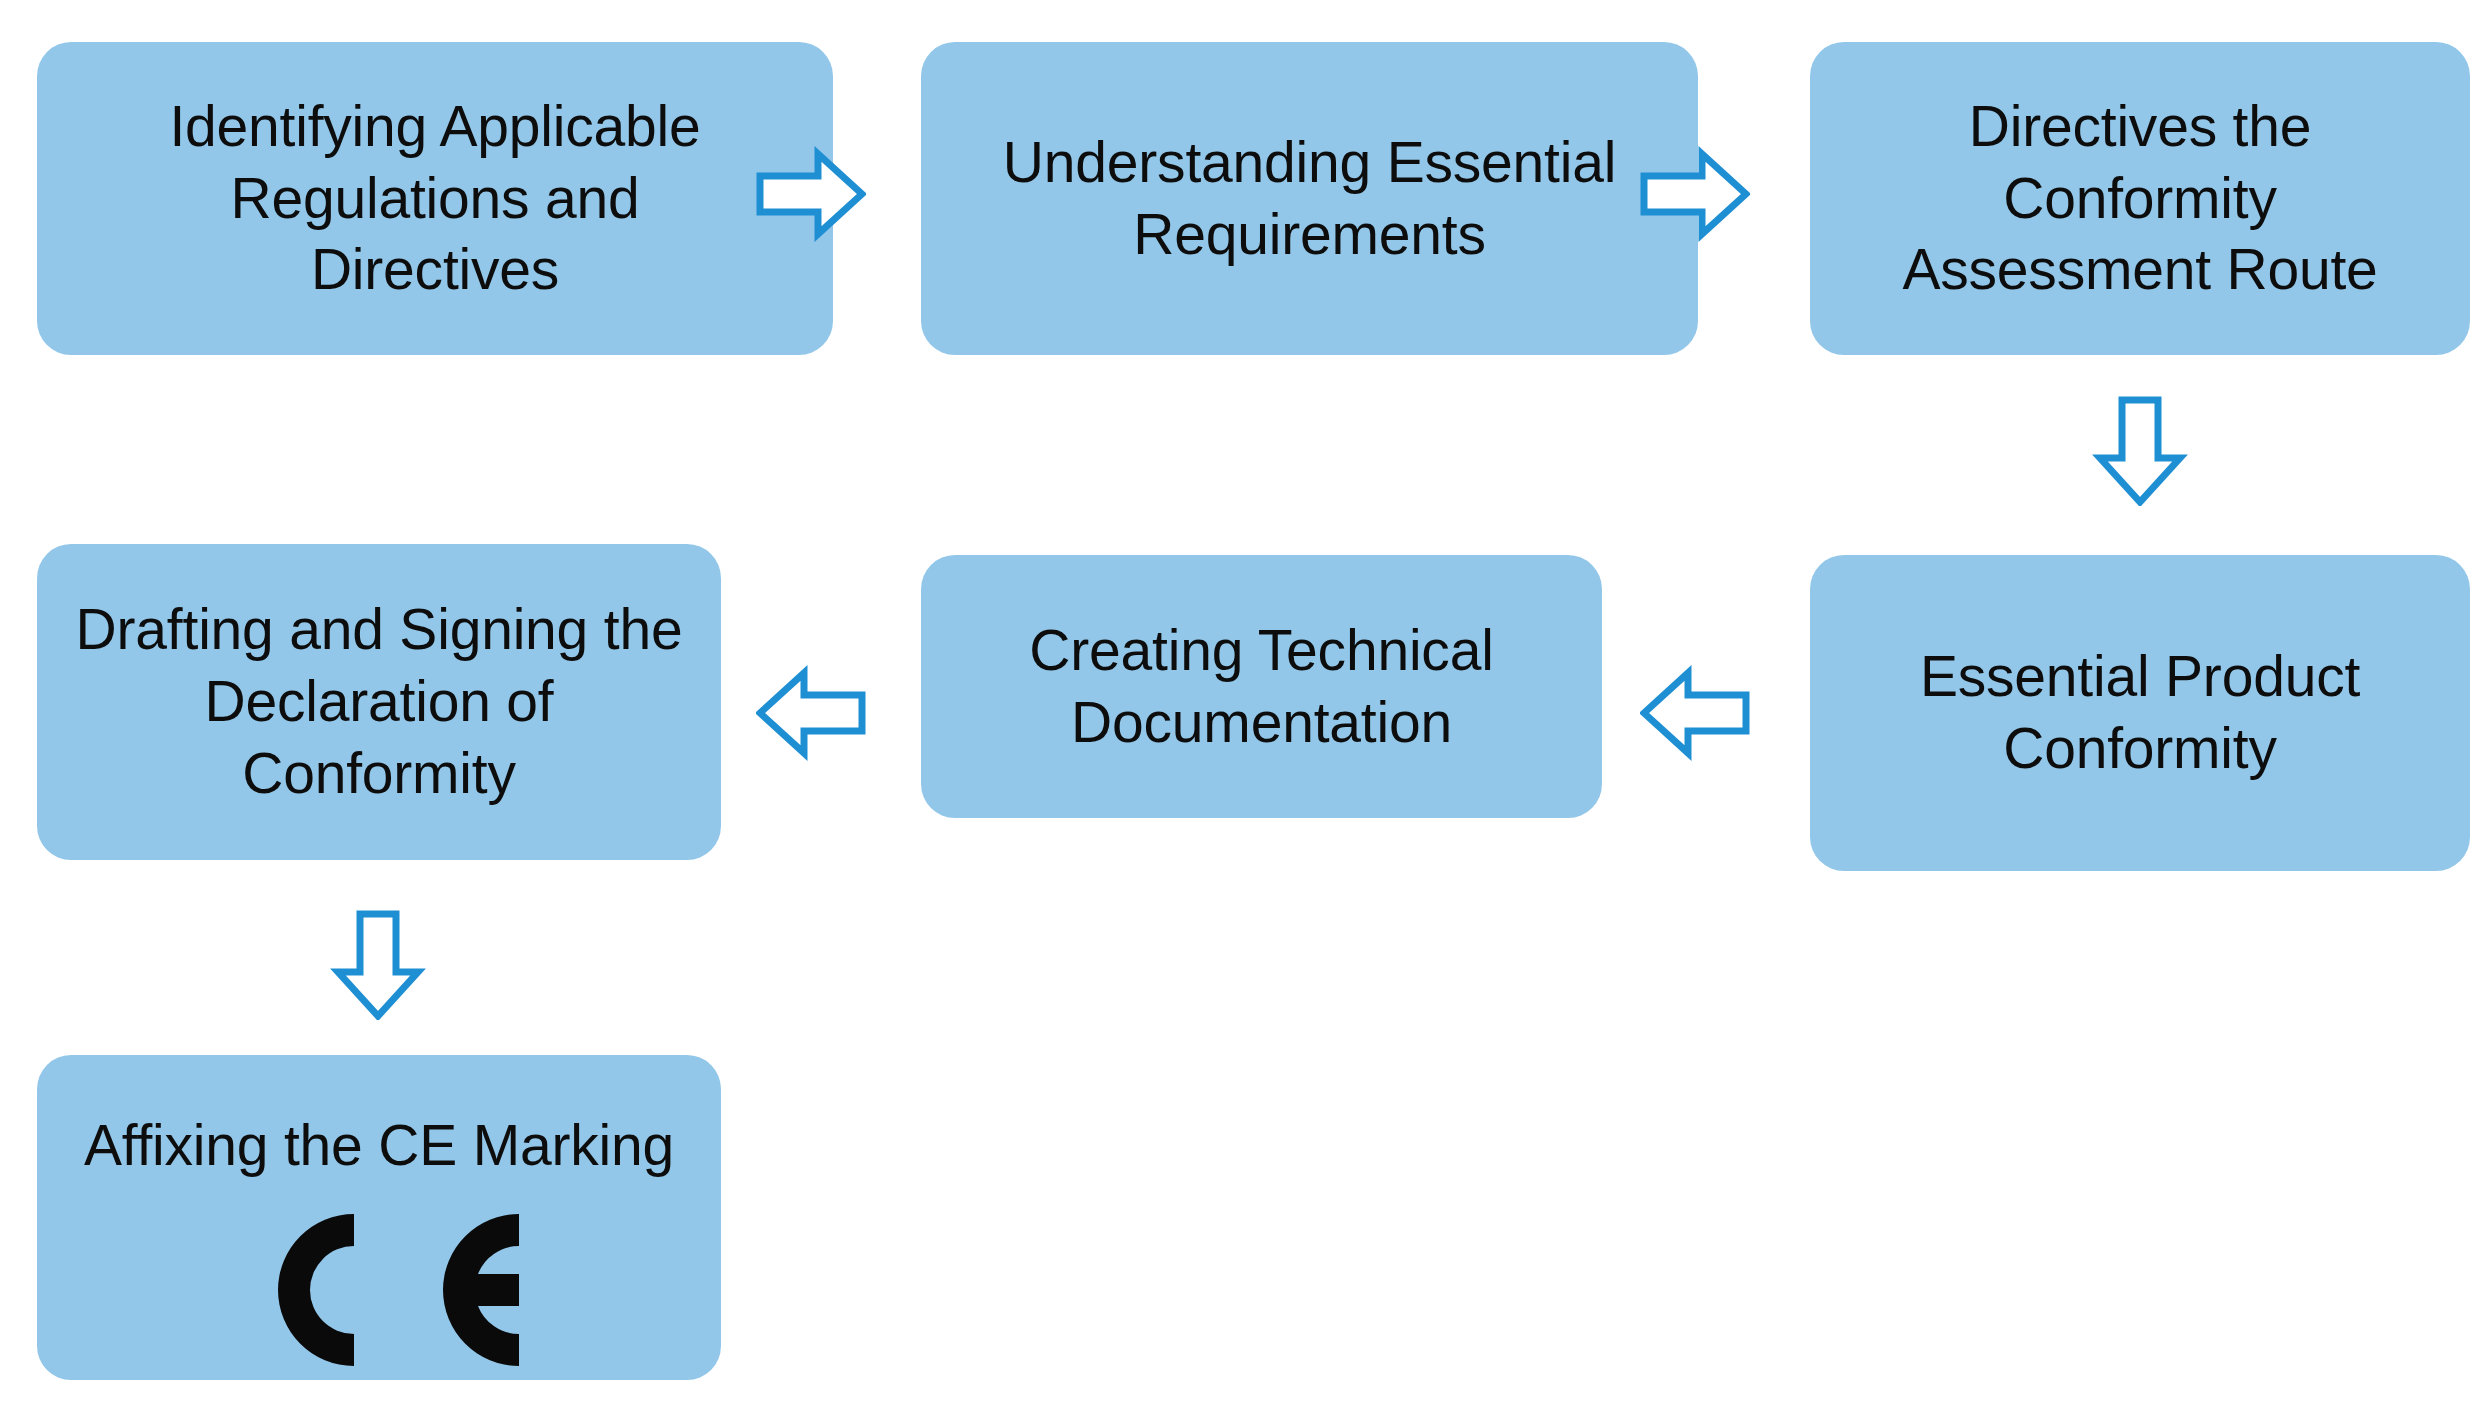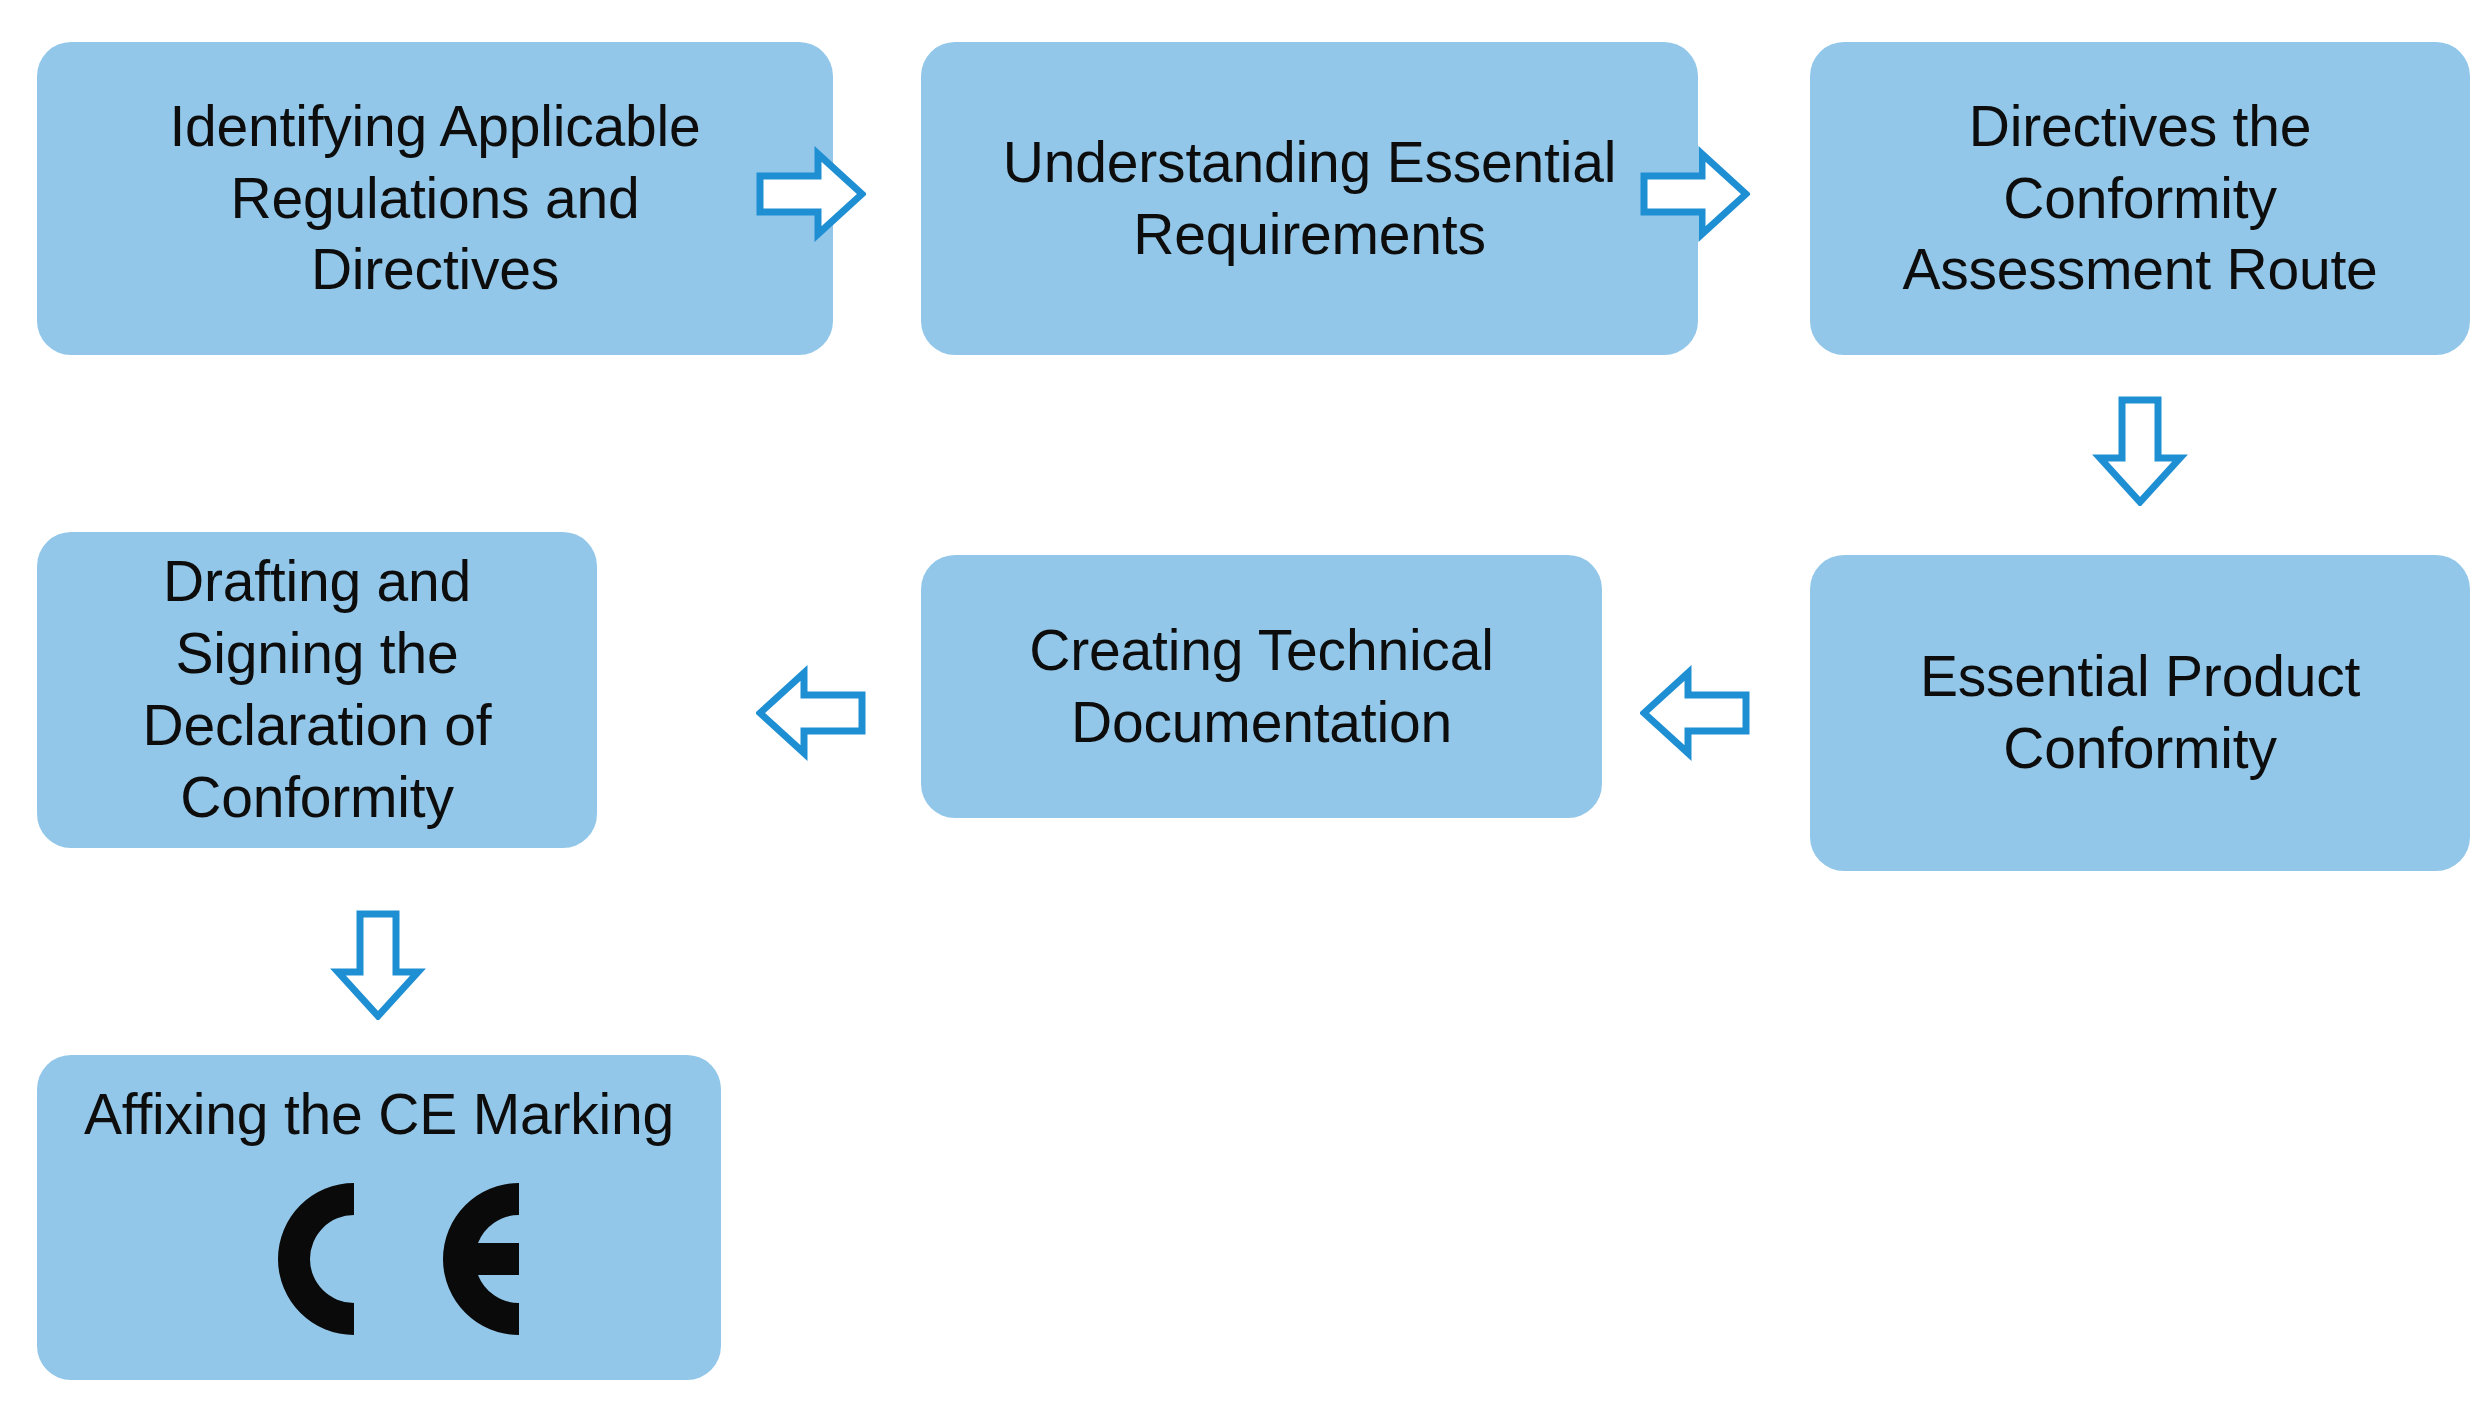--- a/index.html
+++ b/index.html
@@ -39,24 +39,24 @@
     letter-spacing: -0.2px;
     white-space: pre-line;
   }
 
   
   #node-1 { left: 37px;   top: 42px;   width: 796px;  height: 313px; }
   #node-2 { left: 921px;  top: 42px;   width: 777px;  height: 313px; }
   #node-3 { left: 1810px; top: 42px;   width: 660px;  height: 313px; }
   #node-4 { left: 1810px; top: 555px;  width: 660px;  height: 316px; }
   #node-5 { left: 921px;  top: 555px;  width: 681px;  height: 263px; }
-  #node-6 { left: 37px;   top: 532px;  width: 560px;  height: 316px; }
+  #node-6 { left: 37px;   top: 544px;  width: 684px;  height: 316px; }
   #node-7 { left: 37px;   top: 1055px; width: 684px;  height: 325px; }
 
-  #node-7 { justify-content: flex-start; padding-top: 24px; }
+  #node-7 { justify-content: flex-end; padding-top: 32px; }
   #node-7 .node-label { font-size: 57px; }
 
   
   .arrow {
     position: absolute;
   }
   .arrow svg { display: block; }
 
   #arrow-1 { left: 756px;  top: 146px; width: 110px; height: 96px; }
   #arrow-2 { left: 1640px; top: 146px; width: 110px; height: 96px; }

